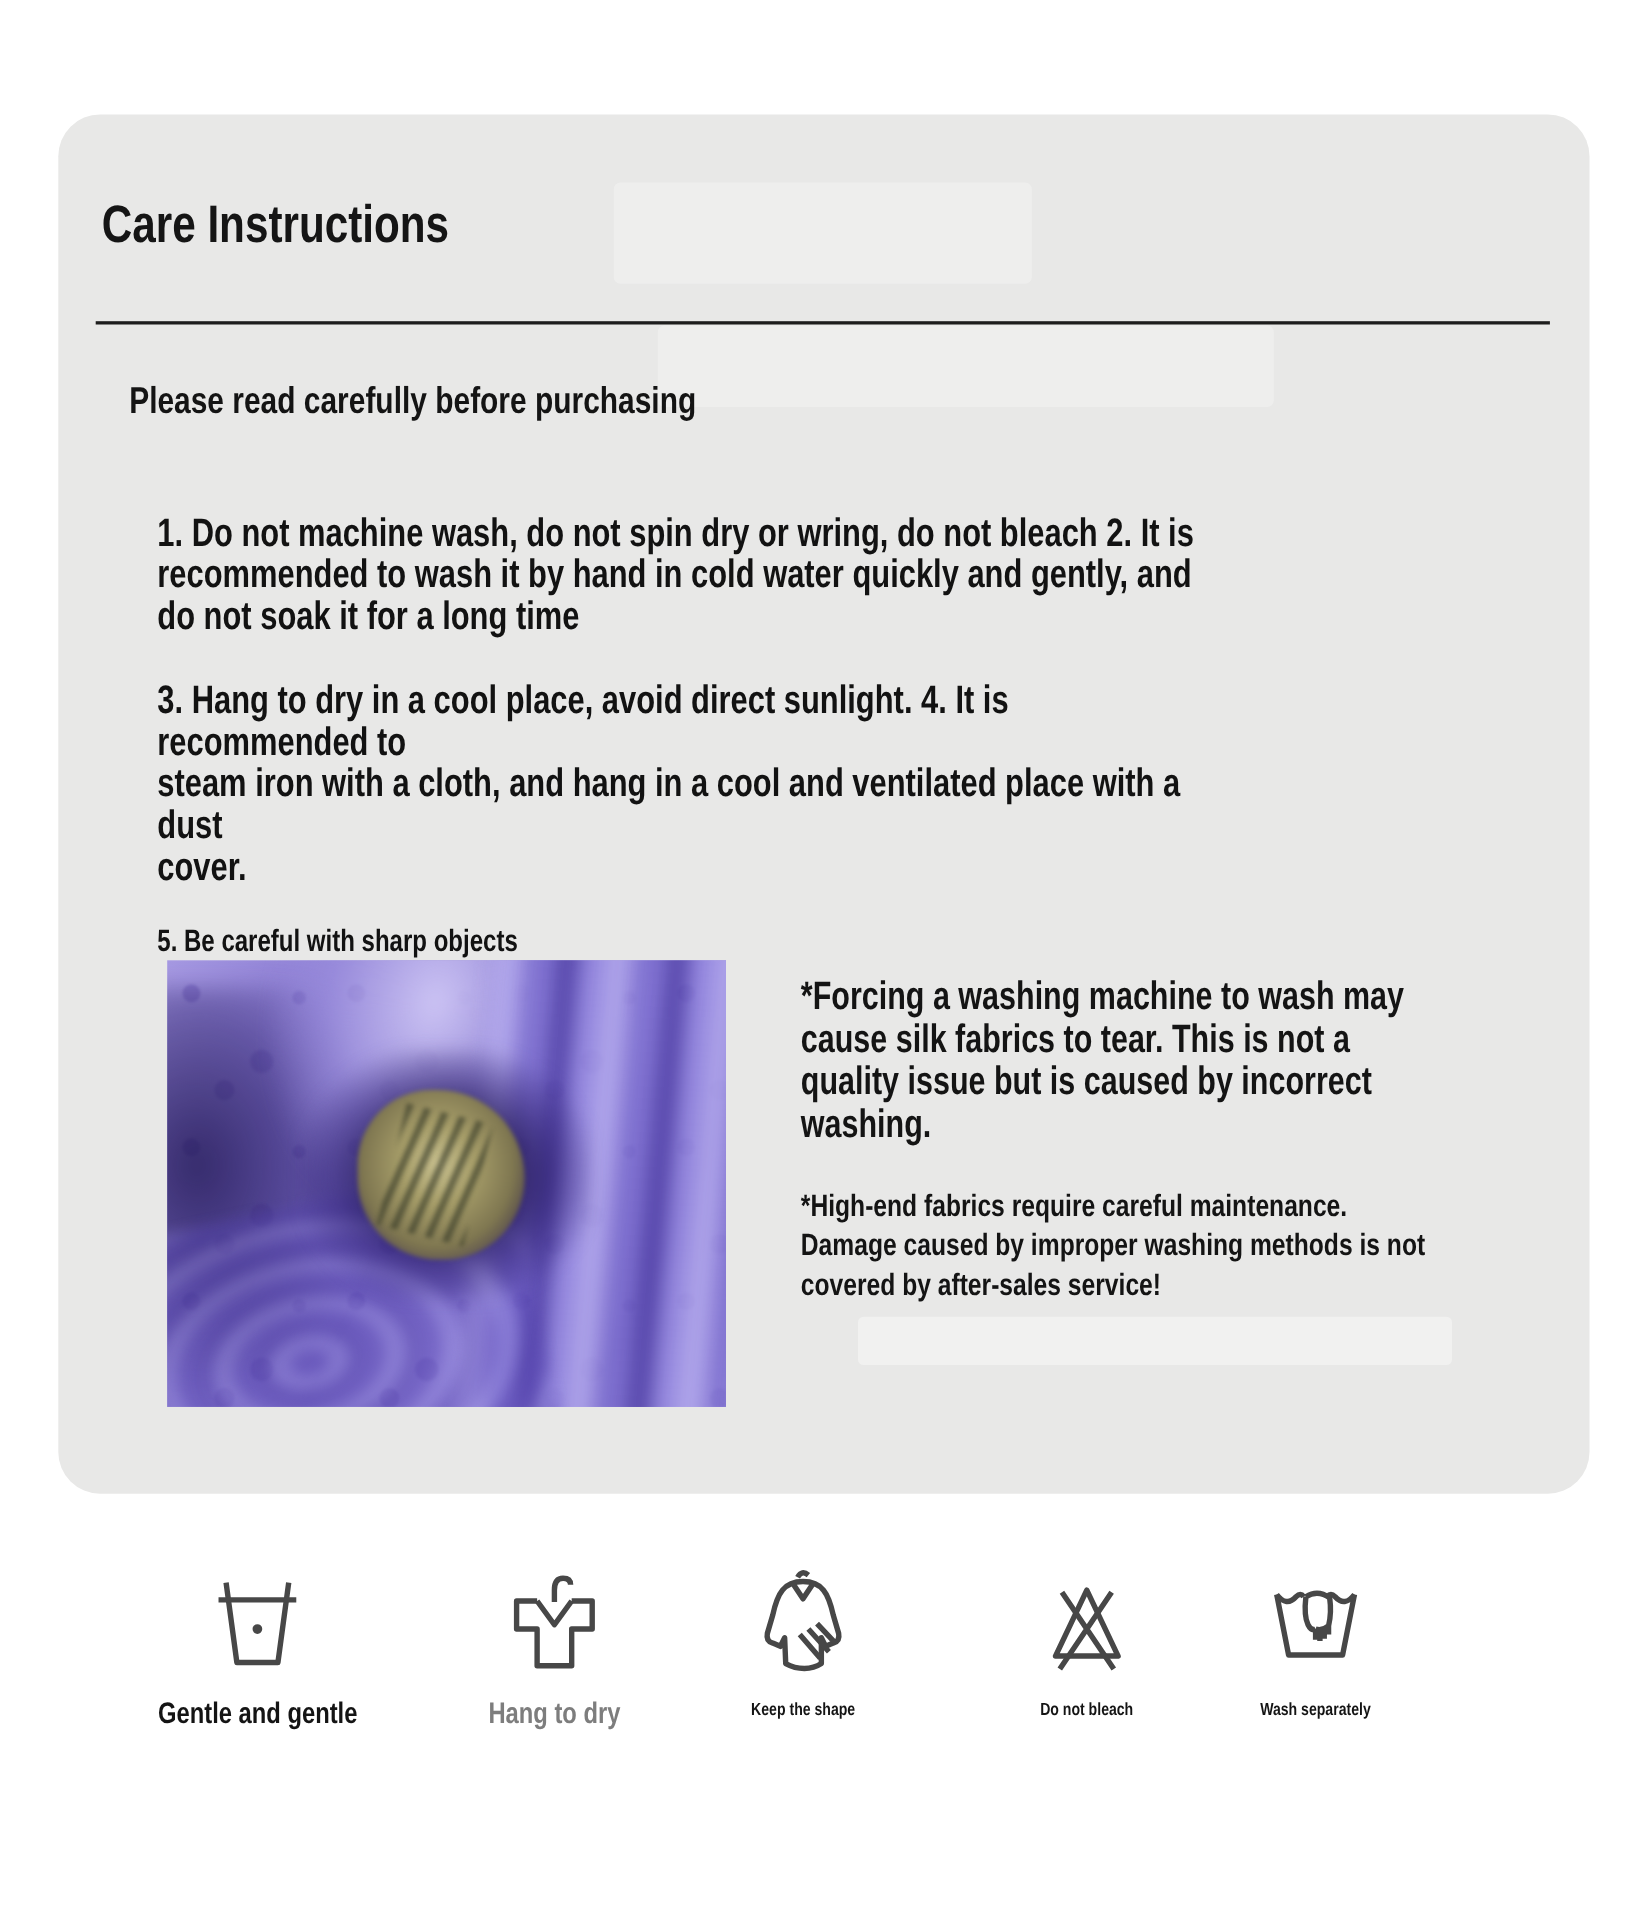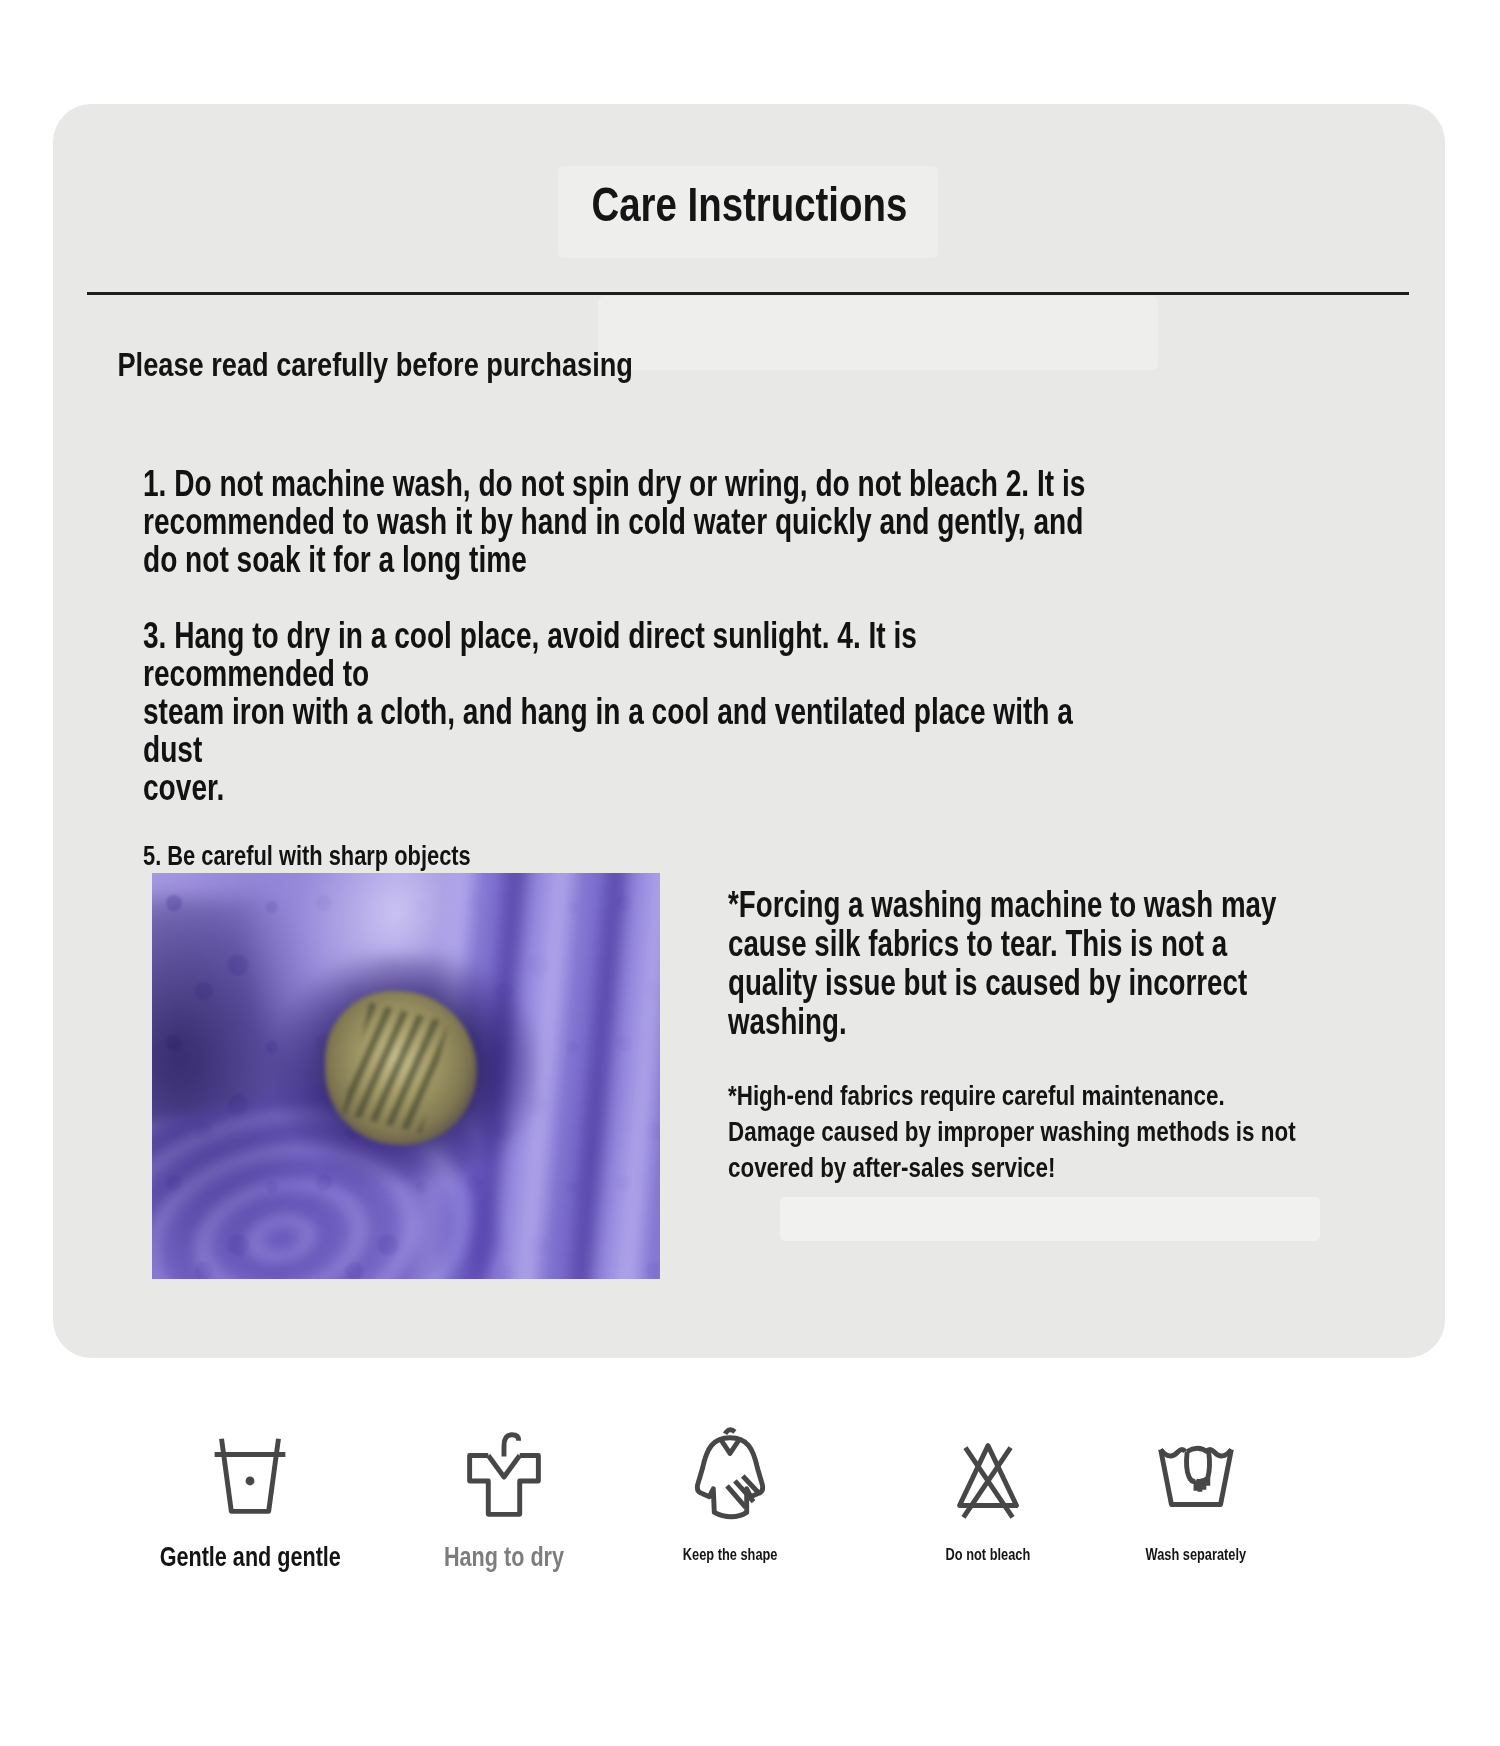--- a/index.html
+++ b/index.html
@@ -15,21 +15,21 @@
   
   .halo{position:absolute;background:rgba(255,255,255,.28);border-radius:6px;}
   .halo-title{left:505px;top:62px;width:380px;height:92px;}
   .halo-subtitle{left:545px;top:192px;width:560px;height:74px;}
   .ghost-band{position:absolute;left:727px;top:1093px;width:540px;height:44px;
               background:rgba(255,255,255,.38);border-radius:5px;}
 
   .cx{transform:scaleX(var(--sx,.78));transform-origin:left top;}
   .cxc{display:inline-block;transform:scaleX(var(--sx,.78));transform-origin:center top;}
 
-  .title-row{position:absolute;left:0;top:75px;width:100%;text-align:center;}
+  .title-row{position:absolute;left:0;top:75px;width:100%;text-align:left;}
   .title{--sx:.80;font-size:48px;line-height:52px;font-weight:700;color:#151515;}
 
   .divider{position:absolute;left:34px;top:188px;width:1322px;height:3px;
            background:#1d1d1d;}
 
   .subtitle-row{position:absolute;left:0;top:241px;width:100%;text-align:left;}
   .subtitle{--sx:.80;font-size:34px;line-height:38px;font-weight:700;color:#141414;}
 
   .paras{position:absolute;left:90px;top:361px;width:1240px;--sx:.78;}
   .para{color:#121212;font-weight:700;}
@@ -131,21 +131,21 @@
     <div class="warn2 cx">
         <div>*High-end fabrics require careful maintenance.</div>
         <div>Damage caused by improper washing methods is not</div>
         <div>covered by after-sales service!</div>
       </div>
 
     <div class="ghost-band"></div>
   </section>
 
   <div id="icons-row">
-      <div class="icon-cell" style="left: 130px; text-decoration: underline;">
+      <div class="icon-cell" style="left: 114px; text-decoration: underline;">
         <div>
           <svg viewBox="0 0 100 110">
             <path fill="none" stroke="#474747" stroke-width="5" stroke-linejoin="round" d="M21 14 L31 88 L69 88 L79 14"></path>
             <line x1="14" y1="30" x2="86" y2="30" stroke="#474747" stroke-width="5"></line>
             <circle cx="50" cy="57" r="4.5" fill="#474747"></circle>
           </svg>
         </div>
         <div class="icon-label lbl-lg"><span class="cxc" style="color: rgb(20, 20, 20);">Gentle and gentle</span></div>
       </div>
       <div class="icon-cell" style="left: 384px;">

